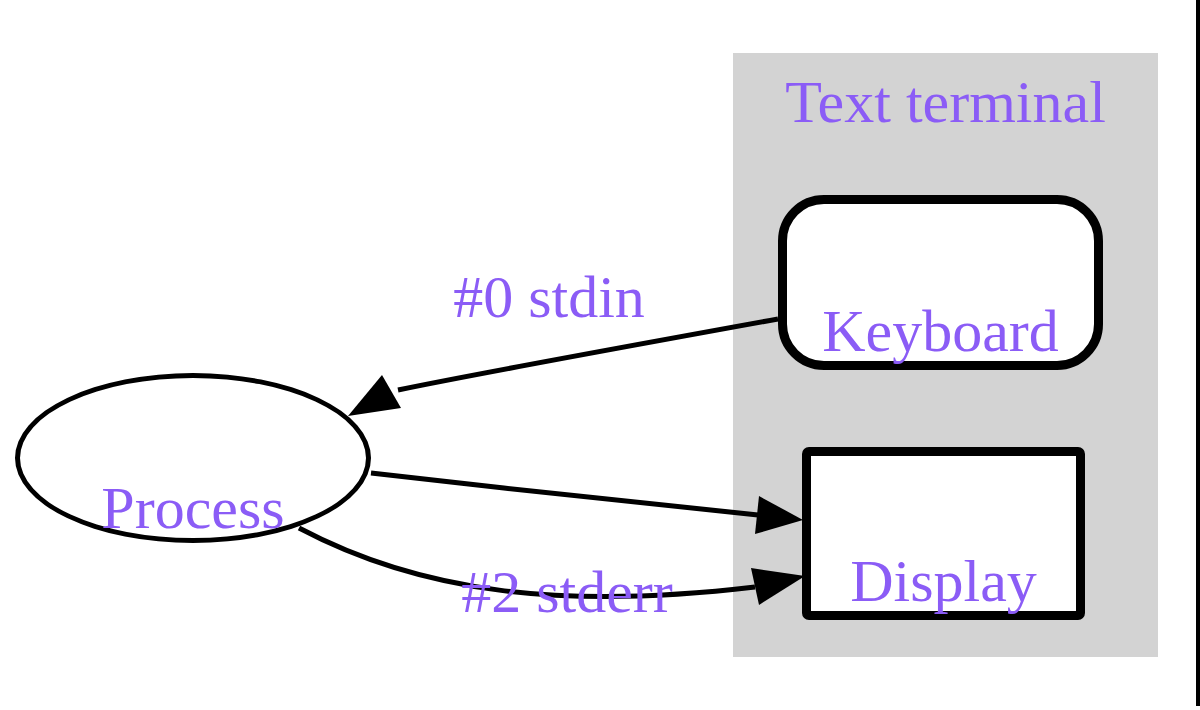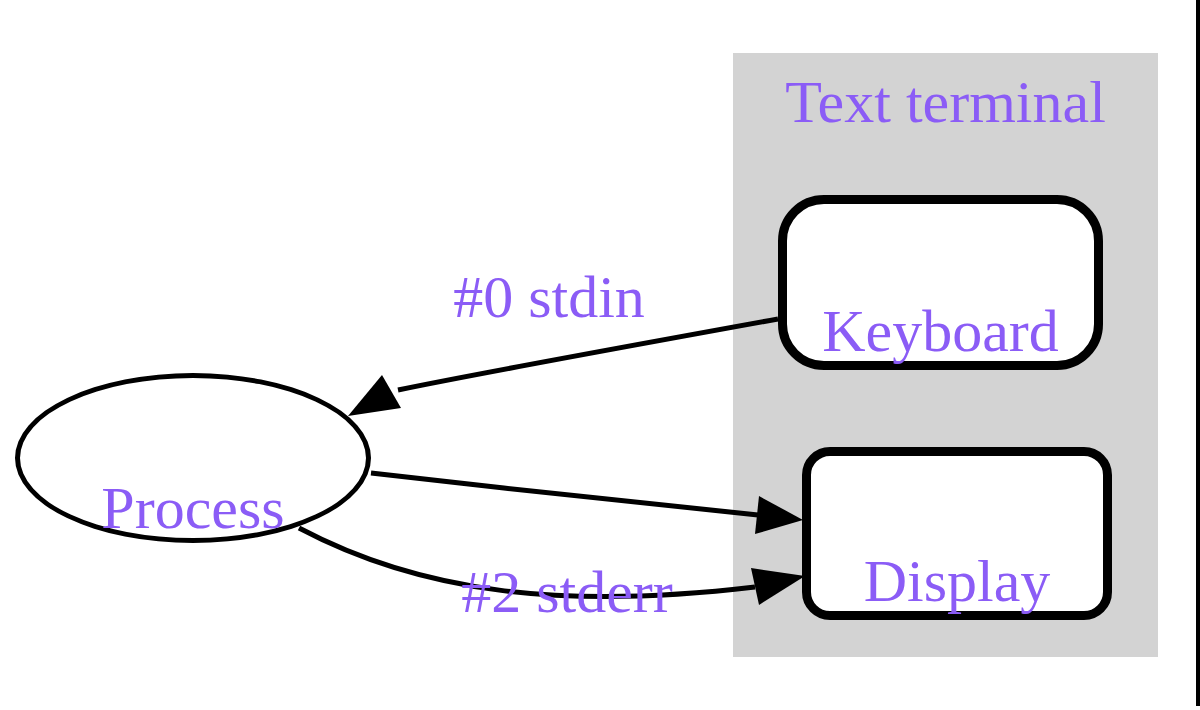--- a/index.html
+++ b/index.html
@@ -52,23 +52,23 @@
   .node-keyboard {
     left: 778px;
     top: 195px;
     width: 325px;
     height: 175px;
     border-radius: 46px;
   }
   .node-display {
     left: 802px;
     top: 447px;
-    width: 310px;
+    width: 283px;
     height: 173px;
-    border-radius: 28px;
+    border-radius: 7px;
   }
   .node-process {
     left: 15px;
     top: 373px;
     width: 356px;
     height: 170px;
     border-width: 5px;
     border-radius: 50%;
     font-family: Liberation Serif, serif;
   }

